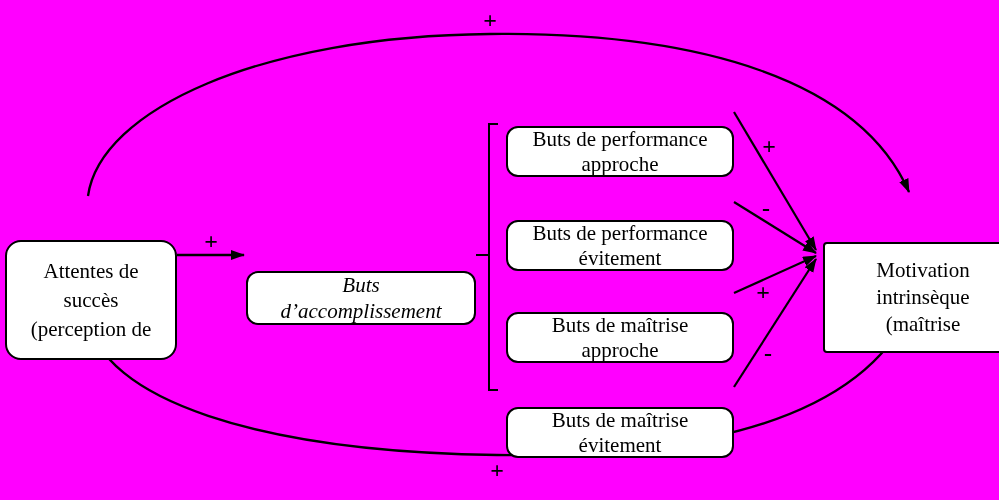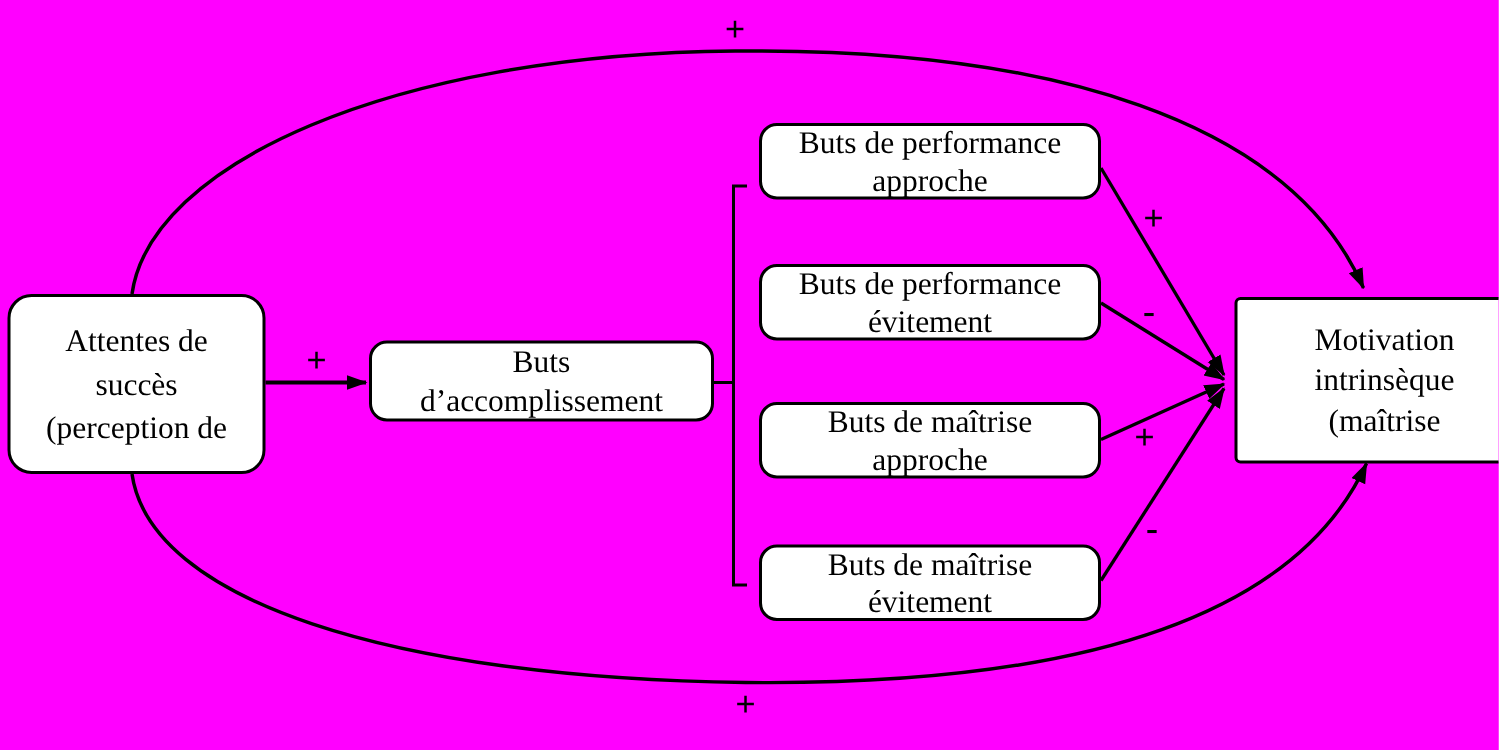--- a/index.html
+++ b/index.html
@@ -17,36 +17,38 @@
     width: 999px; height: 500px;
   }
   .node {
     position: absolute;
     background: #FFFFFF;
     border: 2px solid #000000;
     display: flex;
     flex-direction: column;
     justify-content: center;
     align-items: center;
+    text-align: center;
     color: #000000;
     font-size: 21px;
     box-sizing: border-box;
+    margin-top: 44px;
   }
   .node span { display: block; }
   .edge-label {
     position: absolute;
     transform: translate(-50%, -50%);
     color: #000000;
     font-size: 24px;
     font-weight: bold;
     line-height: 1;
   }
   
   #node-attentes   { left: 5px;   top: 196px; width: 172px; height: 120px; border-radius: 16px; line-height: 29px; }
-  #node-accompl    { left: 246px; top: 227px; width: 230px; height: 54px;  border-radius: 12px; line-height: 26px; }
+  #node-accompl    { left: 246px; top: 227px; width: 230px; height: 54px;  border-radius: 12px; line-height: 26px; font-style: italic; }
   #node-perf-app   { left: 506px; top: 82px;  width: 228px; height: 51px;  border-radius: 12px; line-height: 25px; }
   #node-perf-evit  { left: 506px; top: 176px; width: 228px; height: 51px;  border-radius: 12px; line-height: 25px; }
   #node-mait-app   { left: 506px; top: 268px; width: 228px; height: 51px;  border-radius: 12px; line-height: 25px; }
   #node-mait-evit  { left: 506px; top: 363px; width: 228px; height: 51px;  border-radius: 12px; line-height: 25px; }
   #node-motivation { left: 823px; top: 198px; width: 200px; height: 111px; border-radius: 4px; line-height: 27px; }
   
   #lbl-main   { left: 211px; top: 241px; }
   #lbl-top    { left: 490px; top: 20px;  }
   #lbl-bottom { left: 497px; top: 470px; }
   #lbl-pa     { left: 769px; top: 146px; }

